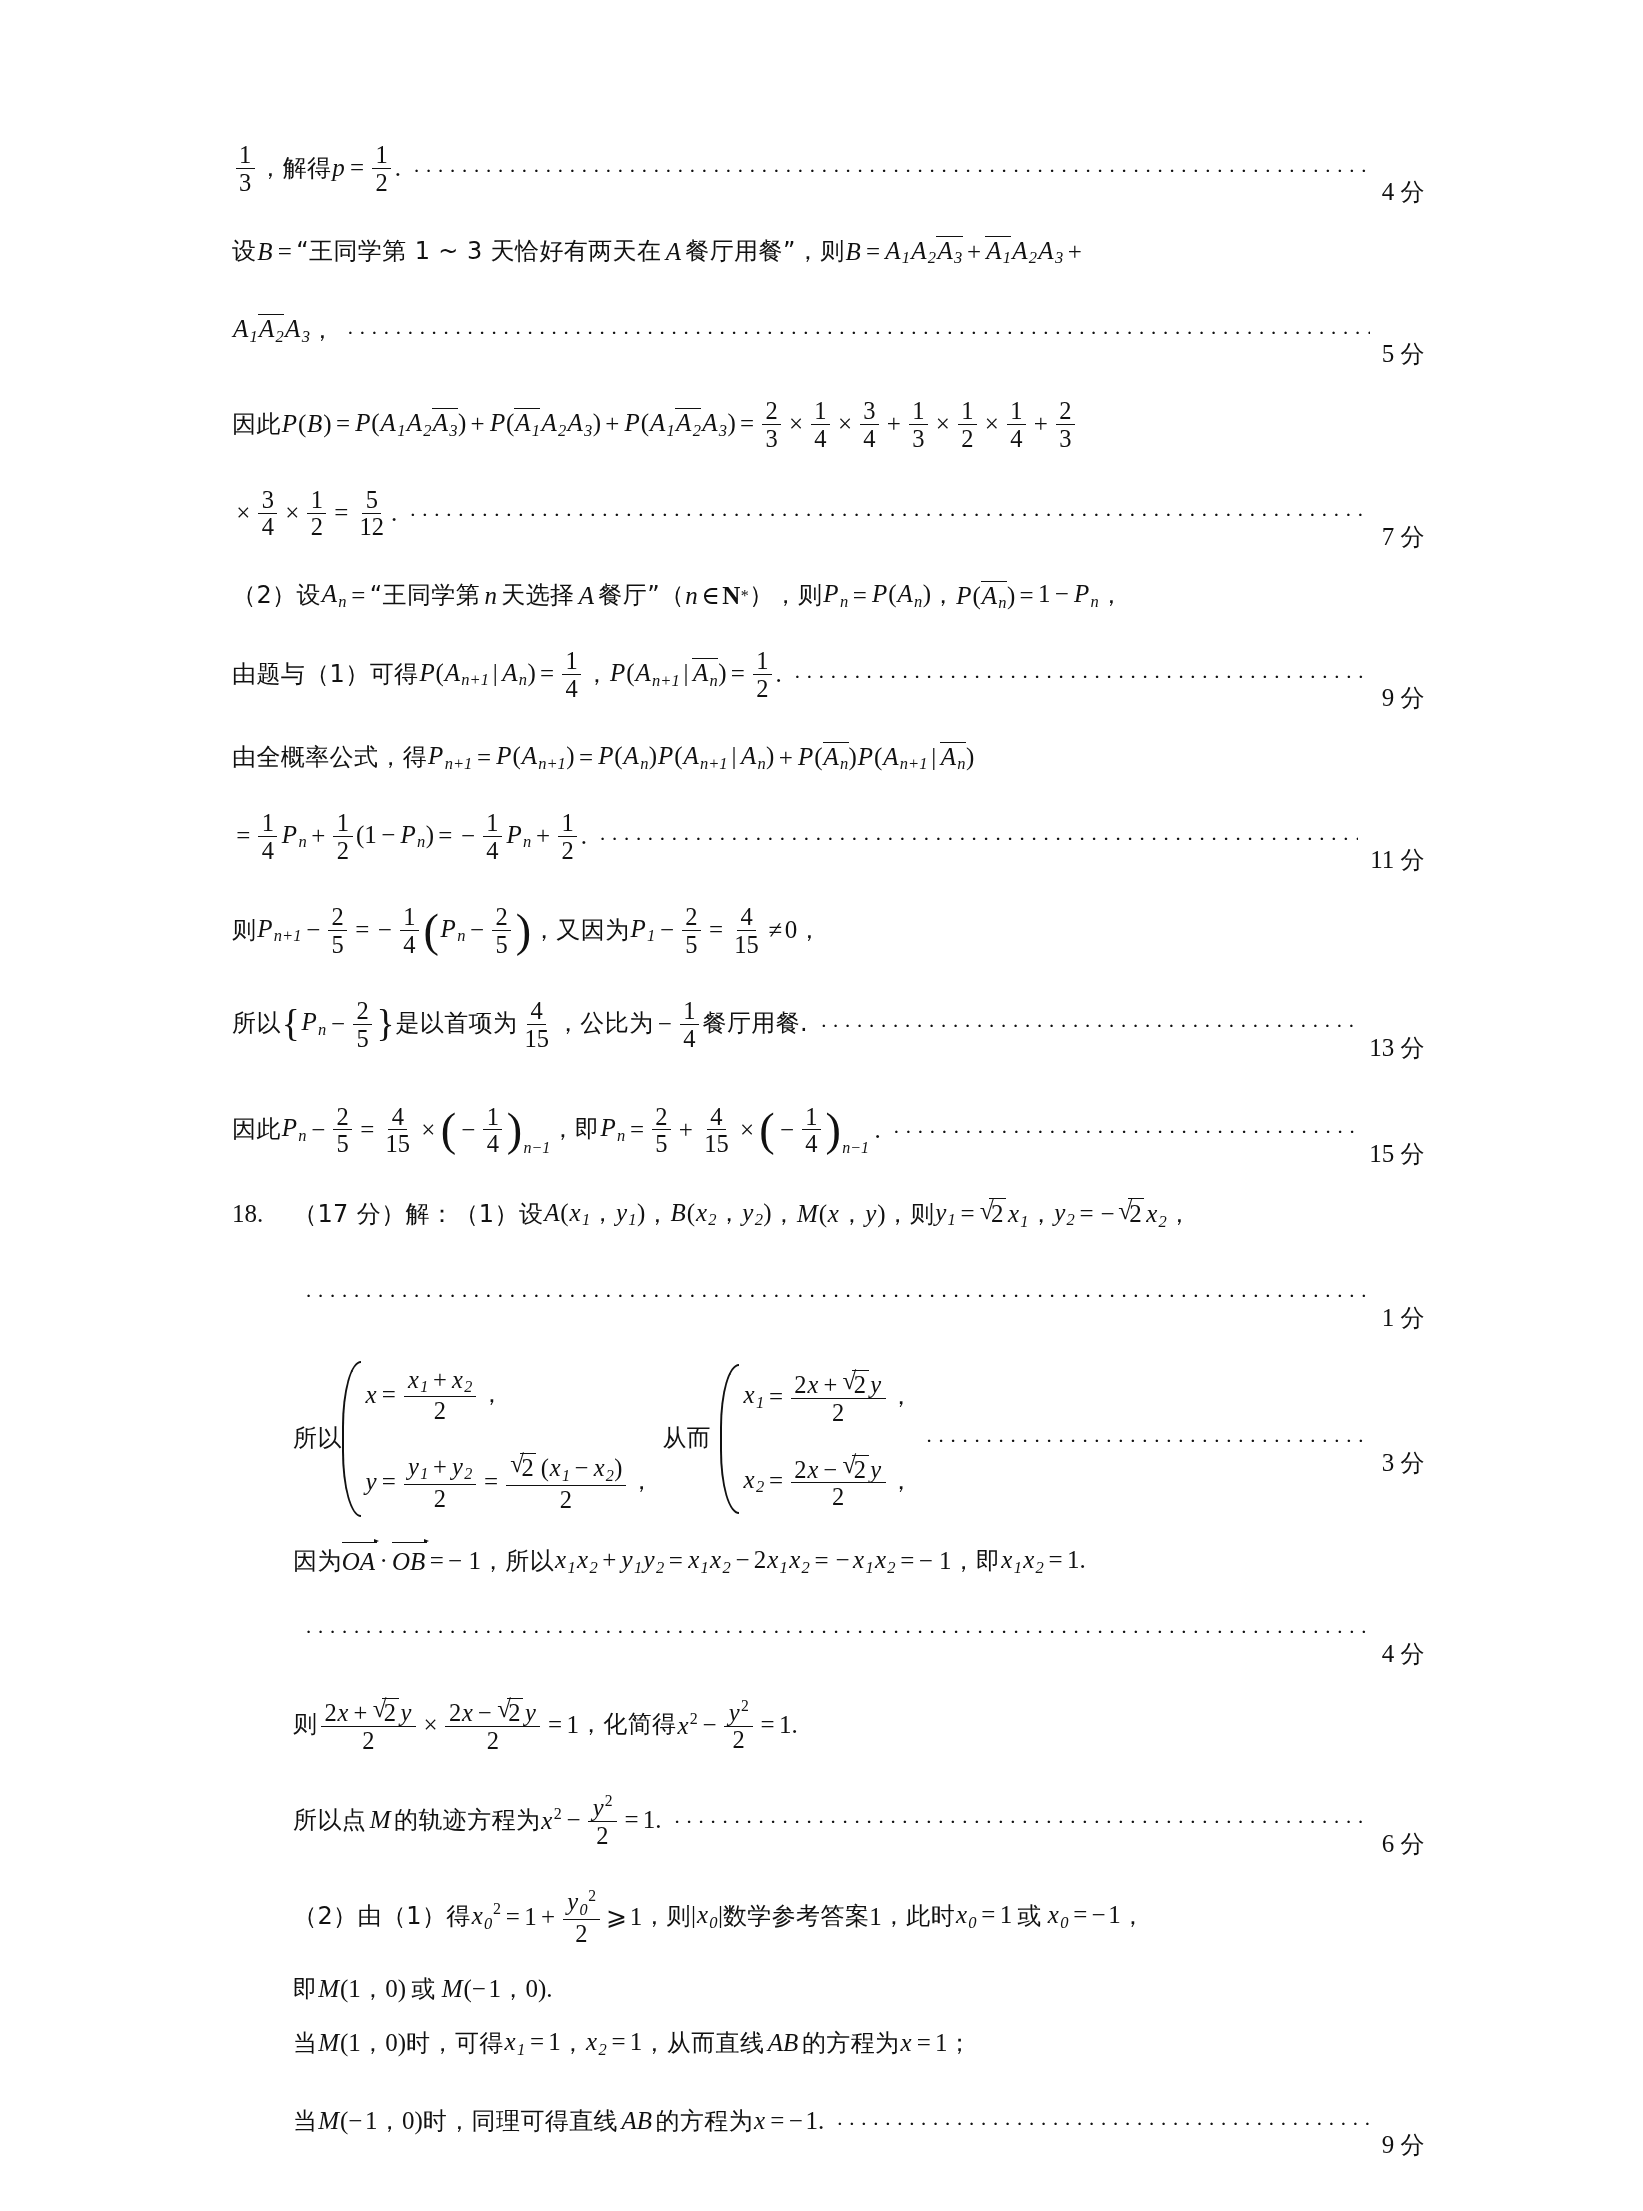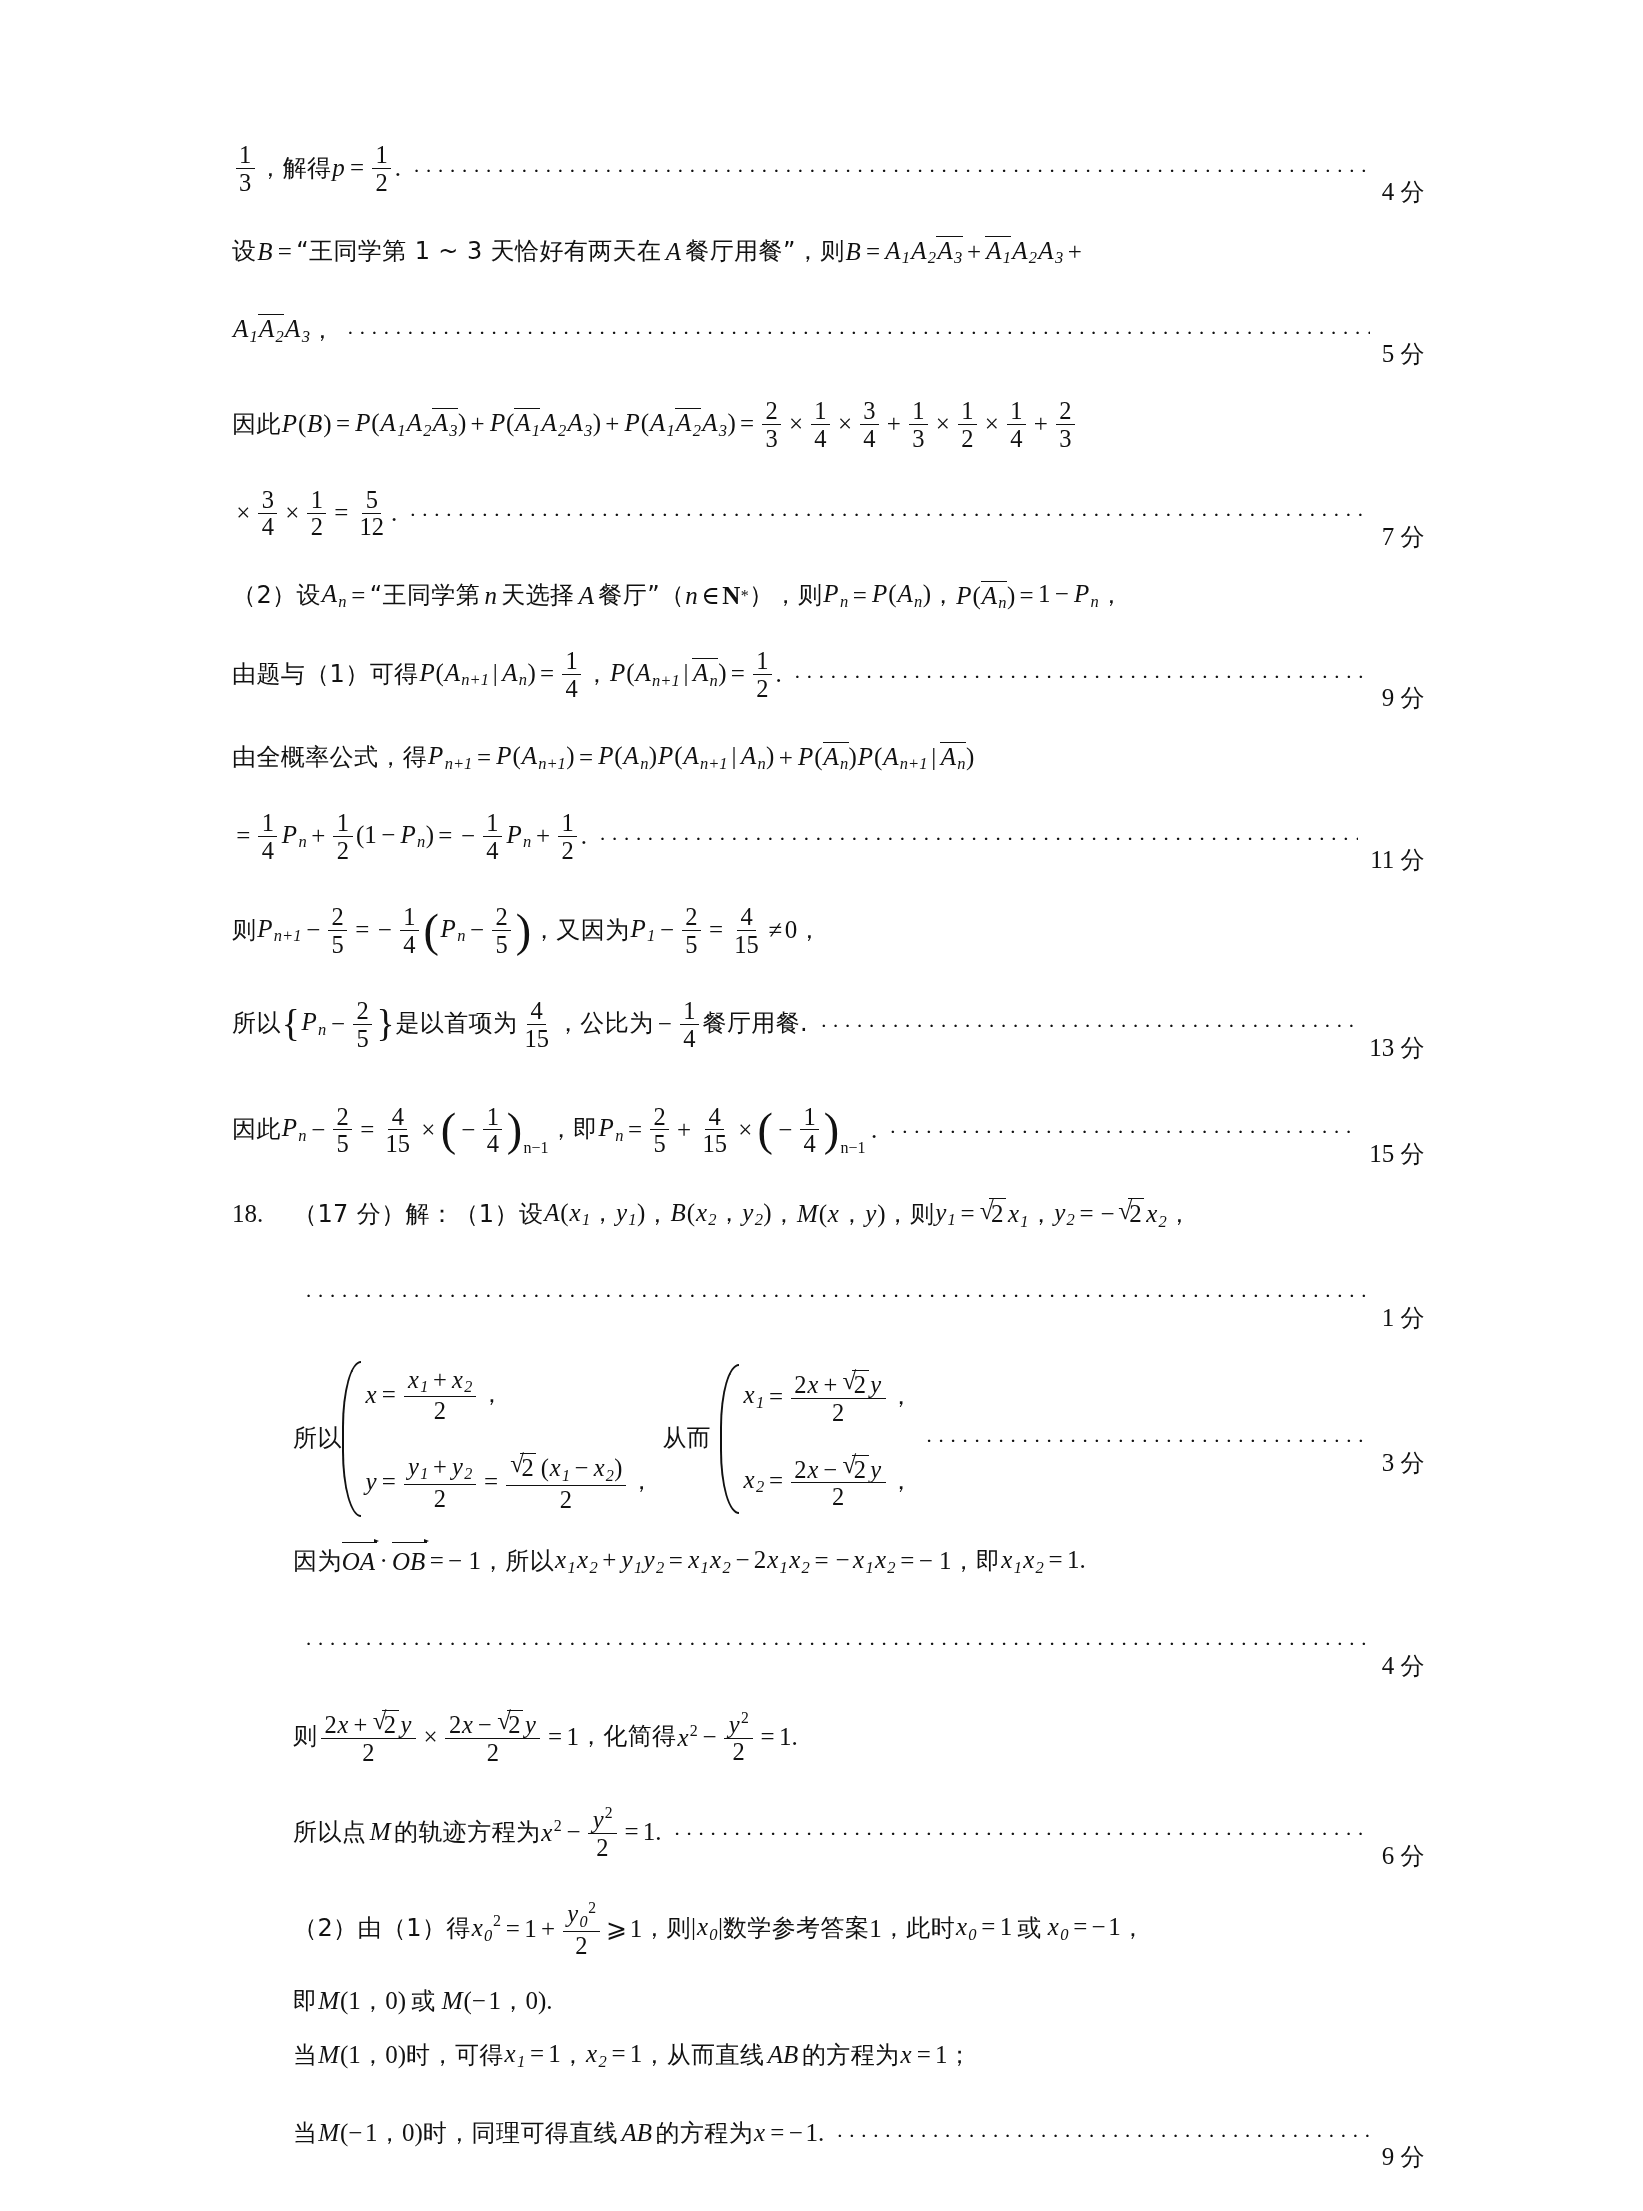--- a/index.html
+++ b/index.html
@@ -26,21 +26,21 @@
   .ln {
     display: flex;
     align-items: center;
     flex-wrap: nowrap;
     font-size: 25px;
     line-height: 1.15;
     margin-bottom: 24px;
     white-space: nowrap;
   }
   .ln.tall { margin-bottom: 29px; }
-  .ln.tight { margin-bottom: 26px; }
+  .ln.tight { margin-bottom: 14px; }
   .hang { padding-left: 61px; }
   .num {
     width: 61px;
     flex: 0 0 61px;
     font-size: 25px;
   }
   
   .mi {
     font-family: "Liberation Serif", "DejaVu Serif", serif;
     font-style: italic;
@@ -66,20 +66,21 @@
   }
   .sup {
     font-size: 0.64em;
     vertical-align: 0.62em;
     font-style: normal;
     padding: 0 0.4px;
   }
   .supi {
     font-size: 0.64em;
     vertical-align: 0.62em;
+    font-style: italic;
     padding: 0 0.4px;
     margin-top: 36px;
   }
   .ovl {
     border-top: 1.7px solid #111;
     padding-top: 0.9px;
     display: inline-block;
     line-height: 1;
     text-align: right;
   }

